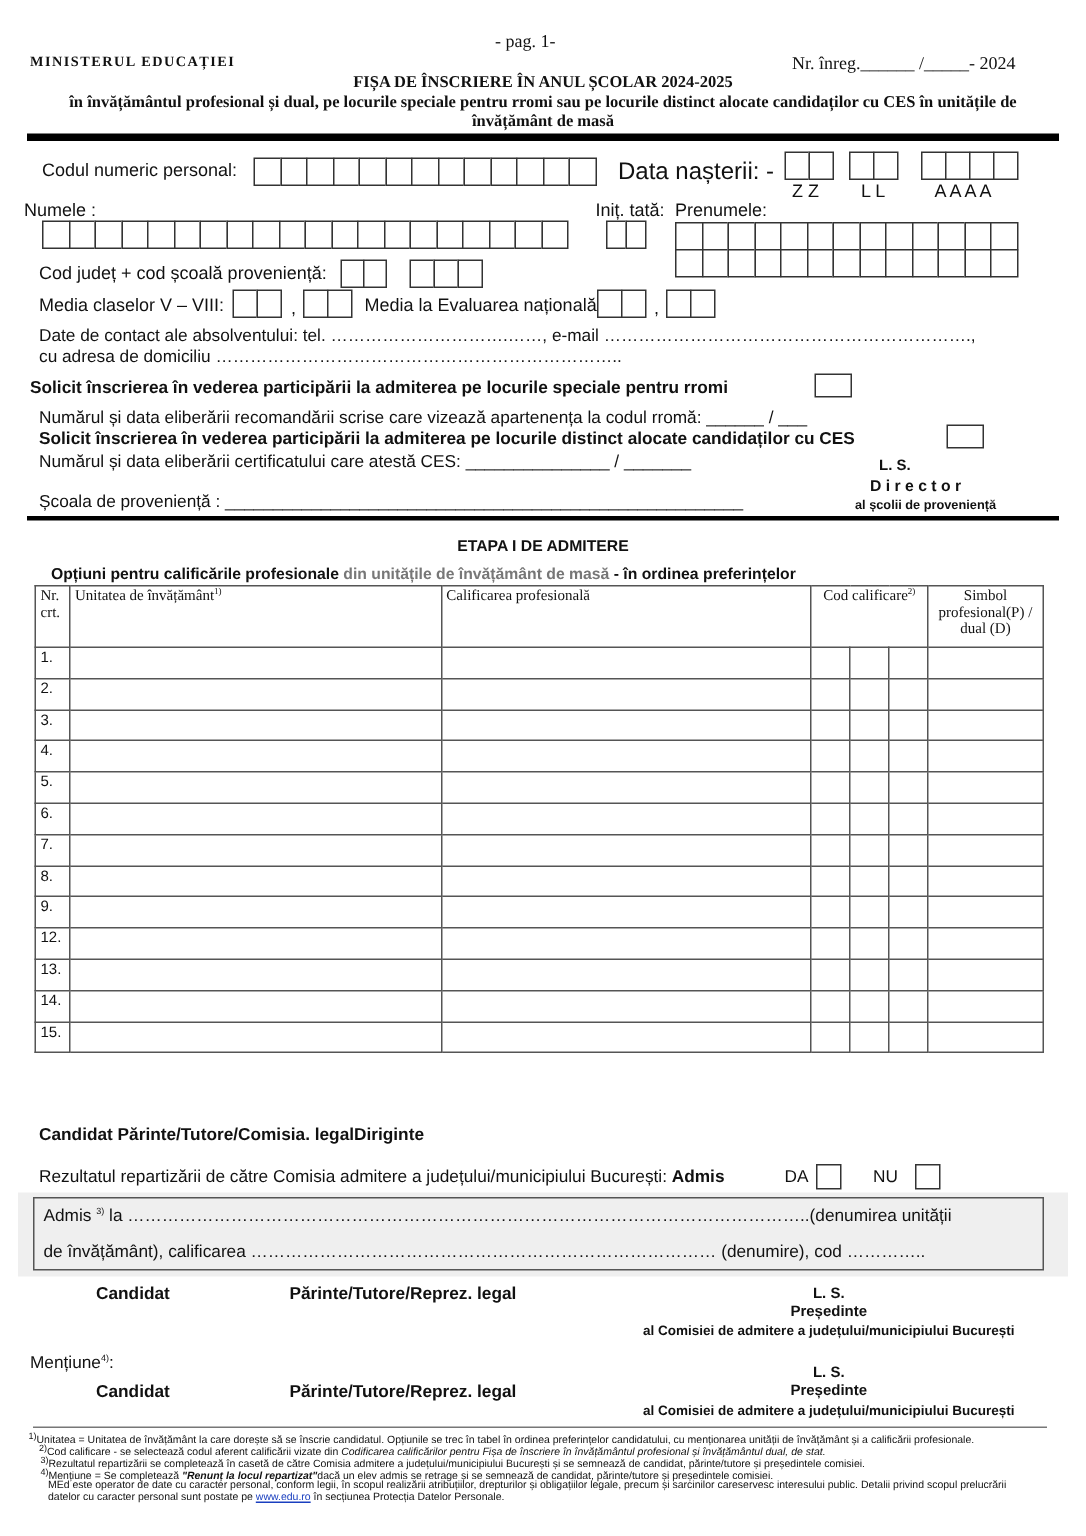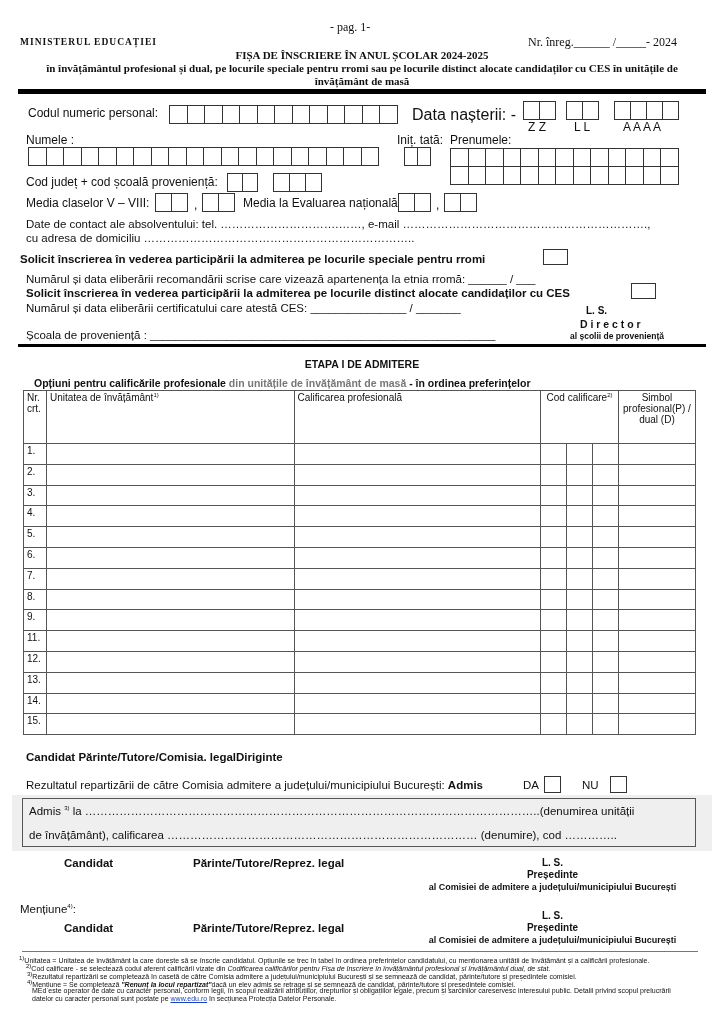--- a/index.html
+++ b/index.html
@@ -10,21 +10,21 @@
   .b { font-weight: bold; }
   .box { border: 1px solid #333; background: #fff; display: inline-block; }
   .cells { position: absolute; display: flex; }
   .cells span { display: block; width: 13px; height: 17px; border: 1px solid #333; margin-left: -1px; background: #fff; }
   .cells span:first-child { margin-left: 0; }
   .cells.tall span { height: 19px; }
   .rule { position: absolute; background: #000; }
   .small { font-size: 7px; line-height: 8.6px; }
   table.opt { position: absolute; left: 23px; top: 390px; width: 673px; border-collapse: collapse; font-size: 10px; }
   table.opt td, table.opt th { border: 1px solid #555; font-weight: normal; vertical-align: top; padding: 1px 3px; text-align: left; }
-  table.opt th { height: 53px; }
+  table.opt th { height: 41px; font-family: Liberation Serif, serif; }
   table.opt td { height: 20.8px; }
   sup { font-size: 6px; vertical-align: super; }
   .grey-block { position: absolute; left: 12px; top: 795px; width: 700px; height: 56px; background: #efefef; }
   .admis-box { position: absolute; left: 22px; top: 798px; width: 674px; height: 49px; border: 1px solid #555; background: #efefef; font-size: 11.5px; }
 </style>
 </head>
 <body>
 
 <div class="abs serif" style="left:330px;top:20px;font-size:12px;">- pag. 1-</div>
 <div class="abs serif b" style="left:20px;top:37px;font-size:9.5px;letter-spacing:1px;">MINISTERUL EDUCAȚIEI</div>
@@ -62,21 +62,21 @@
 <div class="cells tall" style="left:614px;top:101px;">
     <span style="width:17px"></span>
     <span style="width:17px"></span>
     <span style="width:17px"></span>
     <span style="width:17px"></span>
   </div>
 <div class="abs" style="left:528px;top:120px;font-size:12px;">Z  Z</div>
 <div class="abs" style="left:574px;top:120px;font-size:12px;">L  L</div>
 <div class="abs" style="left:623px;top:120px;font-size:12px;">A  A  A  A</div>
 
-<div class="abs" style="left:26px;top:133px;font-size:12px;">Numele :</div>
+<div class="abs" style="left:16px;top:133px;font-size:12px;">Numele :</div>
 <div class="cells tall" id="surname-cells" style="left:28px;top:147px;">
     <span style="width: 18.5px;"></span>
     <span style="width: 18.5px;"></span>
     <span style="width: 18.5px;"></span>
     <span style="width: 18.5px;"></span>
     <span style="width: 18.5px;"></span>
     <span style="width: 18.5px;"></span>
     <span style="width: 18.5px;"></span>
     <span style="width: 18.5px;"></span>
     <span style="width: 18.5px;"></span>
@@ -159,21 +159,21 @@
 <div class="cells tall" style="left:444px;top:193px;">
     <span style="width:17px"></span>
     <span style="width:17px"></span>
   </div>
 
 <div class="abs" style="left:26px;top:218px;font-size:11.5px;">Date de contact ale absolventului: tel. ………………………….……, e-mail ……………………………………………………….,</div>
 <div class="abs" style="left:26px;top:232px;font-size:11.5px;"><span>cu adresa de domiciliu ……………………………………………………………..</span></div>
 
 <div class="abs b" style="left:20px;top:253px;font-size:11.5px;">Solicit înscrierea în vederea participării la admiterea pe locurile speciale pentru rromi</div>
 <div class="box abs" style="left:543px;top:249px;width:25px;height:16px;"></div>
-<div class="abs" style="left:26px;top:273px;font-size:11.5px;">Numărul și data eliberării recomandării scrise care vizează apartenența la etnia rromă: ______ / ___</div>
+<div class="abs" style="left:26px;top:273px;font-size:11.5px;">Numărul și data eliberării recomandării scrise care vizează apartenența la codul rromă: ______ / ___</div>
 <div class="abs b" style="left:26px;top:287px;font-size:11.5px;">Solicit înscrierea în vederea participării la admiterea pe locurile distinct alocate candidaților cu CES</div>
 <div class="box abs" style="left:631px;top:283px;width:25px;height:16px;"></div>
 <div class="abs" style="left:26px;top:302px;font-size:11.5px;">Numărul și data eliberării certificatului care atestă CES: _______________ / _______</div>
 <div class="abs b" style="left:586px;top:305px;font-size:10px;">L. S.</div>
 <div class="abs b" style="left:580px;top:318px;font-size:10.5px;">D i r e c t o r</div>
 <div class="abs b" style="left:570px;top:331px;font-size:8.5px;">al școlii de proveniență</div>
 <div class="abs" style="left:26px;top:329px;font-size:11.5px;">Școala de proveniență : ______________________________________________________</div>
 <div class="rule" style="left:18px;top:344px;width:688px;height:3px;"></div>
 
 <div class="abs b" style="left:0;width:724px;text-align:center;top:358px;font-size:10.5px;">ETAPA I DE ADMITERE</div>
@@ -274,29 +274,20 @@
       <tr>
         <td>9.</td>
         <td></td>
         <td></td>
         <td></td>
         <td></td>
         <td></td>
         <td></td>
       </tr>
       <tr>
-        <td>11.</td>
-        <td></td>
-        <td></td>
-        <td></td>
-        <td></td>
-        <td></td>
-        <td></td>
-      </tr>
-      <tr>
         <td>12.</td>
         <td></td>
         <td></td>
         <td></td>
         <td></td>
         <td></td>
         <td></td>
       </tr>
       <tr>
         <td>13.</td>

